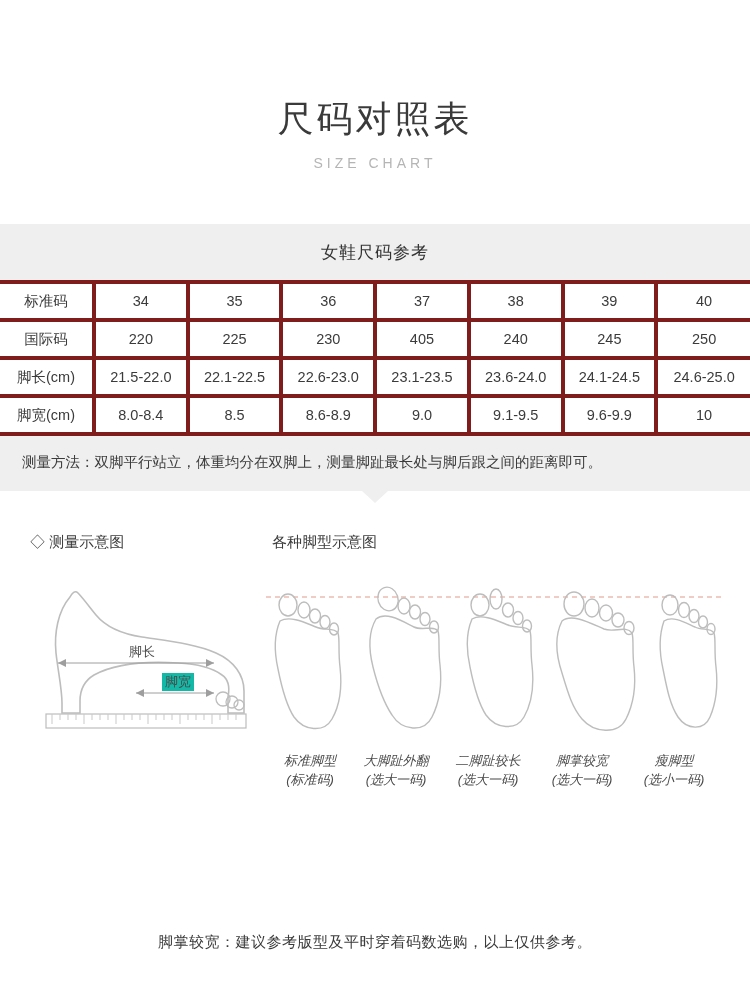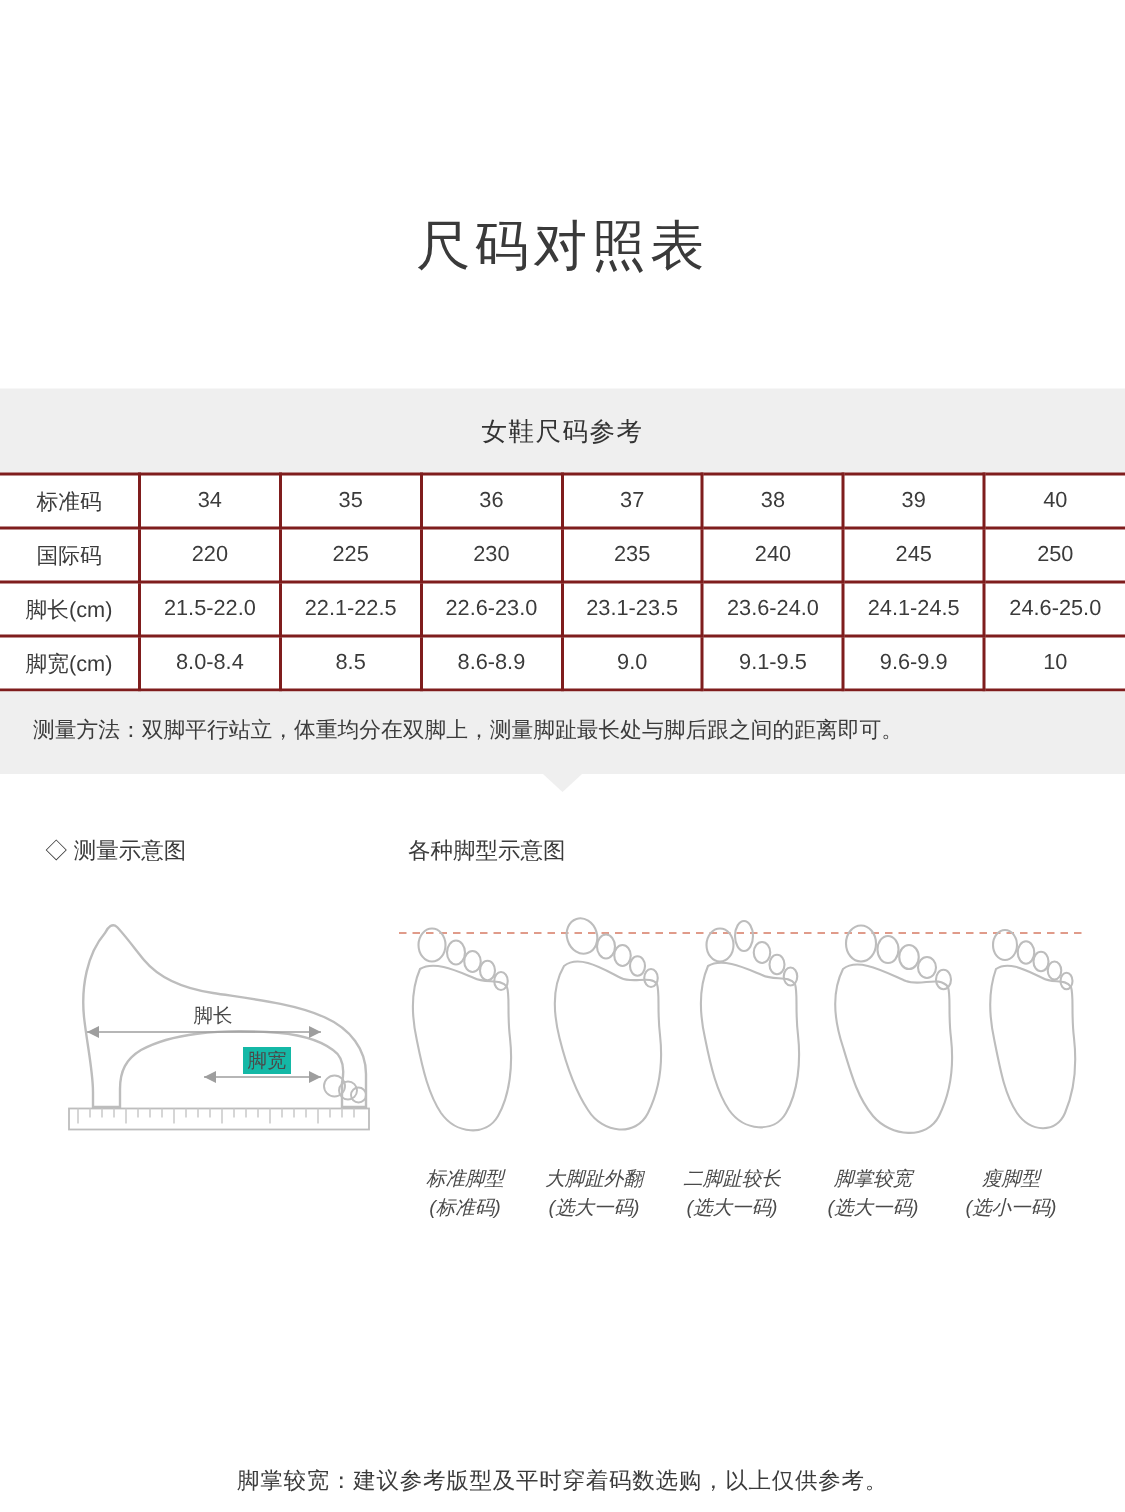--- a/index.html
+++ b/index.html
@@ -20,57 +20,56 @@
     width: 750px;
     height: 1008px;
     position: relative;
     background: #ffffff;
   }
 
   
   .header {
     padding-top: 96px;
     text-align: center;
-    margin-top: 45px;
   }
   .title-cn {
     font-size: 36px;
     color: #3a3a3a;
     letter-spacing: 3px;
     font-weight: normal;
     margin: 0;
     line-height: 1.25;
   }
   .title-en {
     margin-top: 14px;
     font-size: 14px;
     color: #b5b5b5;
     letter-spacing: 4px;
   }
 
   
   .table-wrap {
-    margin-top: 73px;
+    margin-top: 53px;
     width: 750px;
   }
   .table-head {
     background: #efefef;
     text-align: center;
     font-size: 17px;
     color: #333;
     padding: 17px 0 16px;
     letter-spacing: 1px;
   }
   table.size {
     width: 750px;
     border-collapse: collapse;
     table-layout: fixed;
   }
   table.size td {
-    border: 2px solid #7f1d1d;
+    border: 4px solid #7f1d1d;
     text-align: center;
     font-size: 14.5px;
     color: #3b3b3b;
     height: 34px;
     padding: 0 2px;
     white-space: nowrap;
   }
   table.size td.rowlabel {
     width: 88px;
     font-size: 14.5px;
@@ -150,20 +149,21 @@
     letter-spacing: 0.5px;
   }
 </style>
 </head>
 <body>
 
 <div class="page">
 
   <div class="header">
     <h1 class="title-cn">尺码对照表</h1>
+    <div class="title-en">SIZE CHART</div>
   </div>
 
   <div class="table-wrap">
     <div class="table-head">女鞋尺码参考</div>
 
     <table class="size">
       <tbody>
           <tr>
         <td class="rowlabel">标准码</td>
         <td>34</td>
@@ -172,21 +172,21 @@
         <td>37</td>
         <td>38</td>
         <td>39</td>
         <td>40</td>
       </tr>
       <tr>
         <td class="rowlabel">国际码</td>
         <td>220</td>
         <td>225</td>
         <td>230</td>
-        <td>235</td>
+        <td>405</td>
         <td>240</td>
         <td>245</td>
         <td>250</td>
       </tr>
       <tr>
         <td class="rowlabel">脚长(cm)</td>
         <td>21.5-22.0</td>
         <td>22.1-22.5</td>
         <td>22.6-23.0</td>
         <td>23.1-23.5</td>

